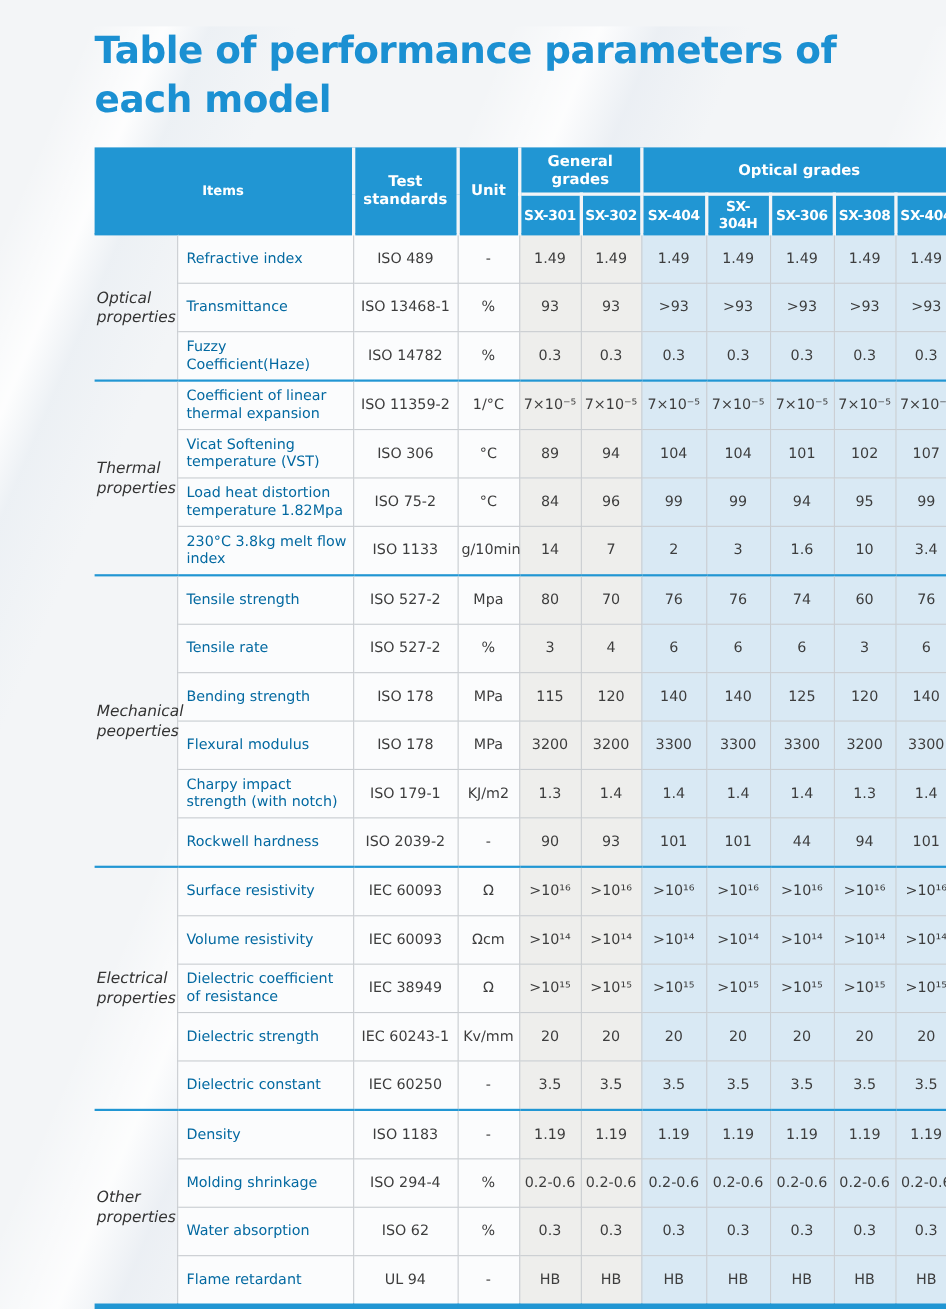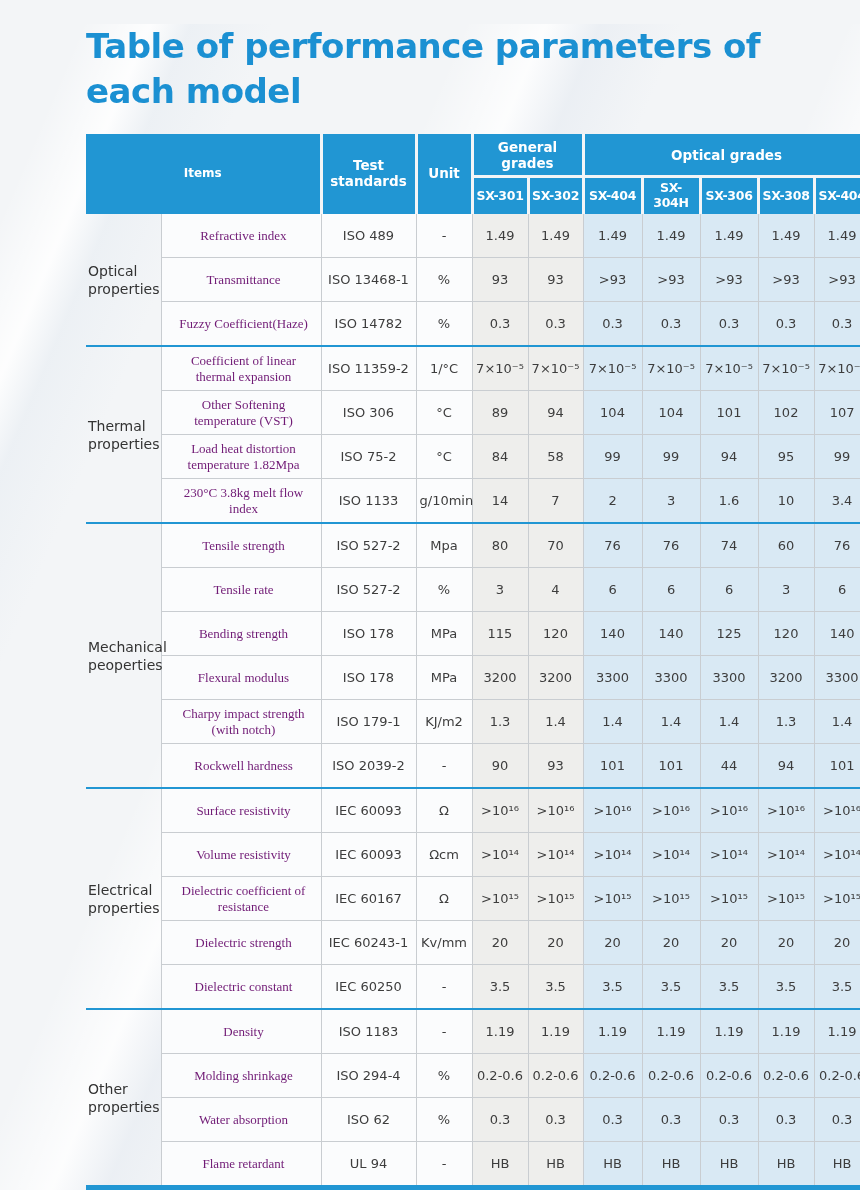--- a/index.html
+++ b/index.html
@@ -74,26 +74,26 @@
     background:#fbfcfd;
   }
   tbody td.cat{
     border-left:none;
     background:transparent;
     font-size:14px;
     color:#333;
     text-align:left;
     padding-left:2px;
     line-height:1.3;
+    font-style:italic;
   }
   tbody td.item{
-    text-align:center;
+    text-align:left;
     padding-left:8px;
-    color:#701a75;
-    font-family:Liberation Serif, serif;
+    color:#0369a1;
   }
   tbody td.gen{background:#eeeeec;}
   tbody td.opt{background:#d9e9f4;}
   tbody tr.gfirst td{border-top:2px solid #2196d3;}
 </style>
 </head>
 <body>
 
 <div class="page">
   <div class="content">
@@ -176,37 +176,37 @@
             <td class="unit">1/°C</td>
             <td class="val gen">7×10⁻⁵</td>
             <td class="val gen">7×10⁻⁵</td>
             <td class="val opt">7×10⁻⁵</td>
             <td class="val opt">7×10⁻⁵</td>
             <td class="val opt">7×10⁻⁵</td>
             <td class="val opt">7×10⁻⁵</td>
             <td class="val opt">7×10⁻⁵</td>
           </tr>
           <tr>
-            <td class="item">Other Softening temperature (VST)</td>
+            <td class="item">Vicat Softening temperature (VST)</td>
             <td class="std">ISO 306</td>
             <td class="unit">°C</td>
             <td class="val gen">89</td>
             <td class="val gen">94</td>
             <td class="val opt">104</td>
             <td class="val opt">104</td>
             <td class="val opt">101</td>
             <td class="val opt">102</td>
             <td class="val opt">107</td>
           </tr>
           <tr>
             <td class="item">Load heat distortion temperature 1.82Mpa</td>
             <td class="std">ISO 75-2</td>
             <td class="unit">°C</td>
             <td class="val gen">84</td>
-            <td class="val gen">58</td>
+            <td class="val gen">96</td>
             <td class="val opt">99</td>
             <td class="val opt">99</td>
             <td class="val opt">94</td>
             <td class="val opt">95</td>
             <td class="val opt">99</td>
           </tr>
           <tr>
             <td class="item">230°C 3.8kg melt flow index</td>
             <td class="std">ISO 1133</td>
             <td class="unit">g/10min</td>
@@ -311,21 +311,21 @@
             <td class="val gen">&gt;10¹⁴</td>
             <td class="val gen">&gt;10¹⁴</td>
             <td class="val opt">&gt;10¹⁴</td>
             <td class="val opt">&gt;10¹⁴</td>
             <td class="val opt">&gt;10¹⁴</td>
             <td class="val opt">&gt;10¹⁴</td>
             <td class="val opt">&gt;10¹⁴</td>
           </tr>
           <tr>
             <td class="item">Dielectric coefficient of resistance</td>
-            <td class="std">IEC 60167</td>
+            <td class="std">IEC 38949</td>
             <td class="unit">Ω</td>
             <td class="val gen">&gt;10¹⁵</td>
             <td class="val gen">&gt;10¹⁵</td>
             <td class="val opt">&gt;10¹⁵</td>
             <td class="val opt">&gt;10¹⁵</td>
             <td class="val opt">&gt;10¹⁵</td>
             <td class="val opt">&gt;10¹⁵</td>
             <td class="val opt">&gt;10¹⁵</td>
           </tr>
           <tr>

